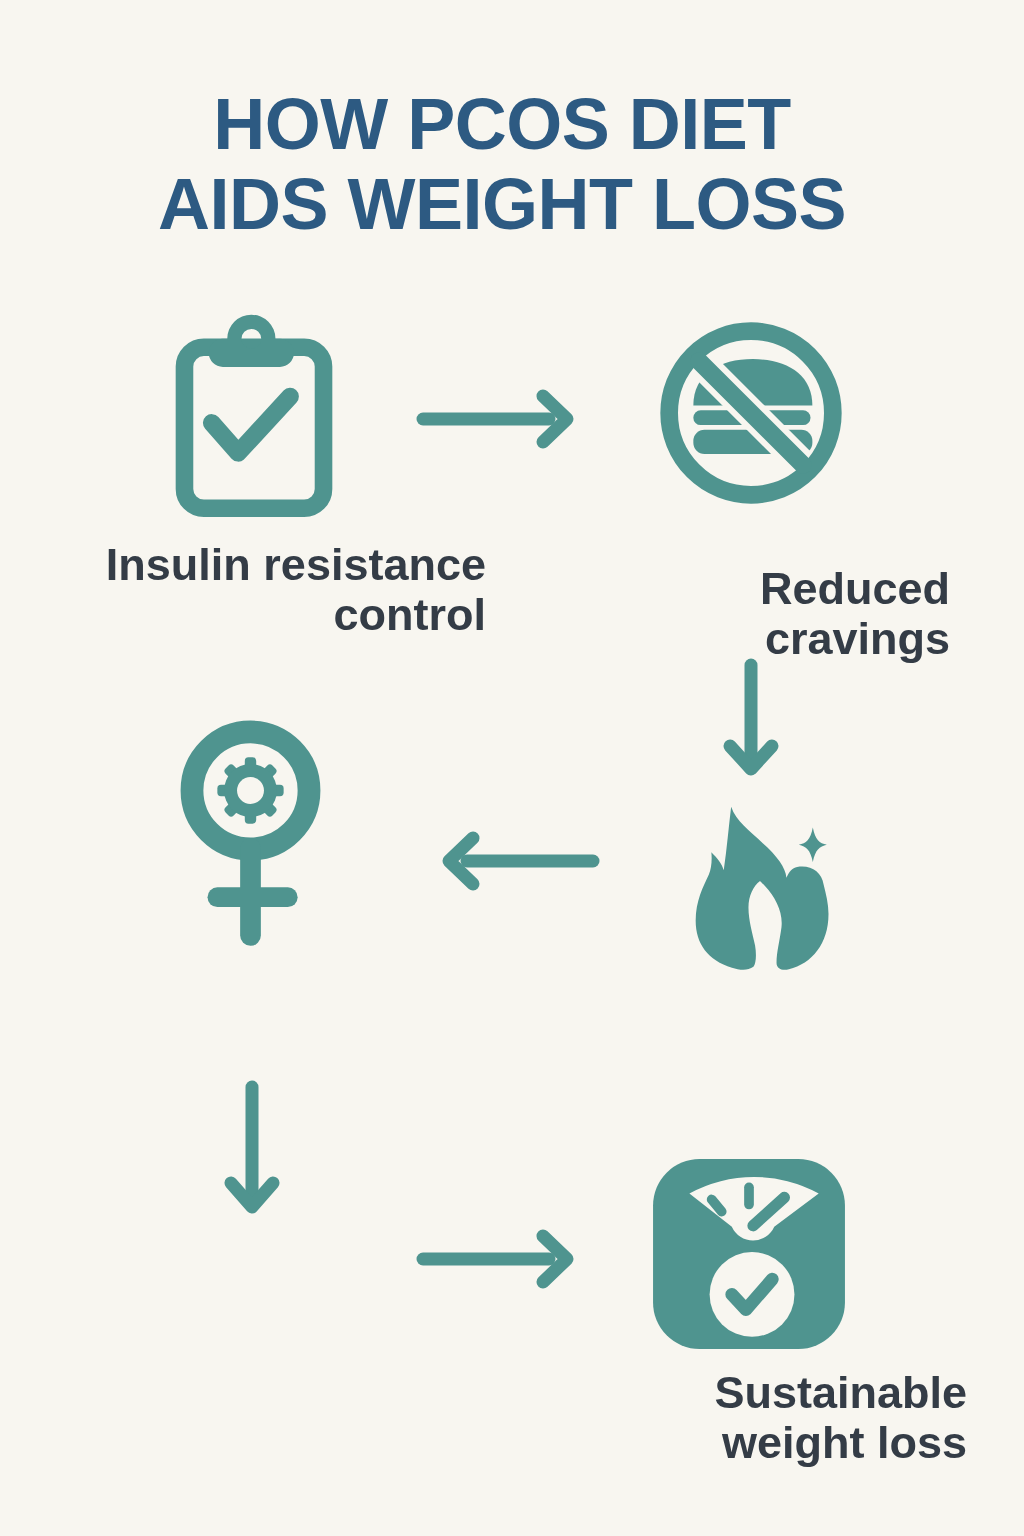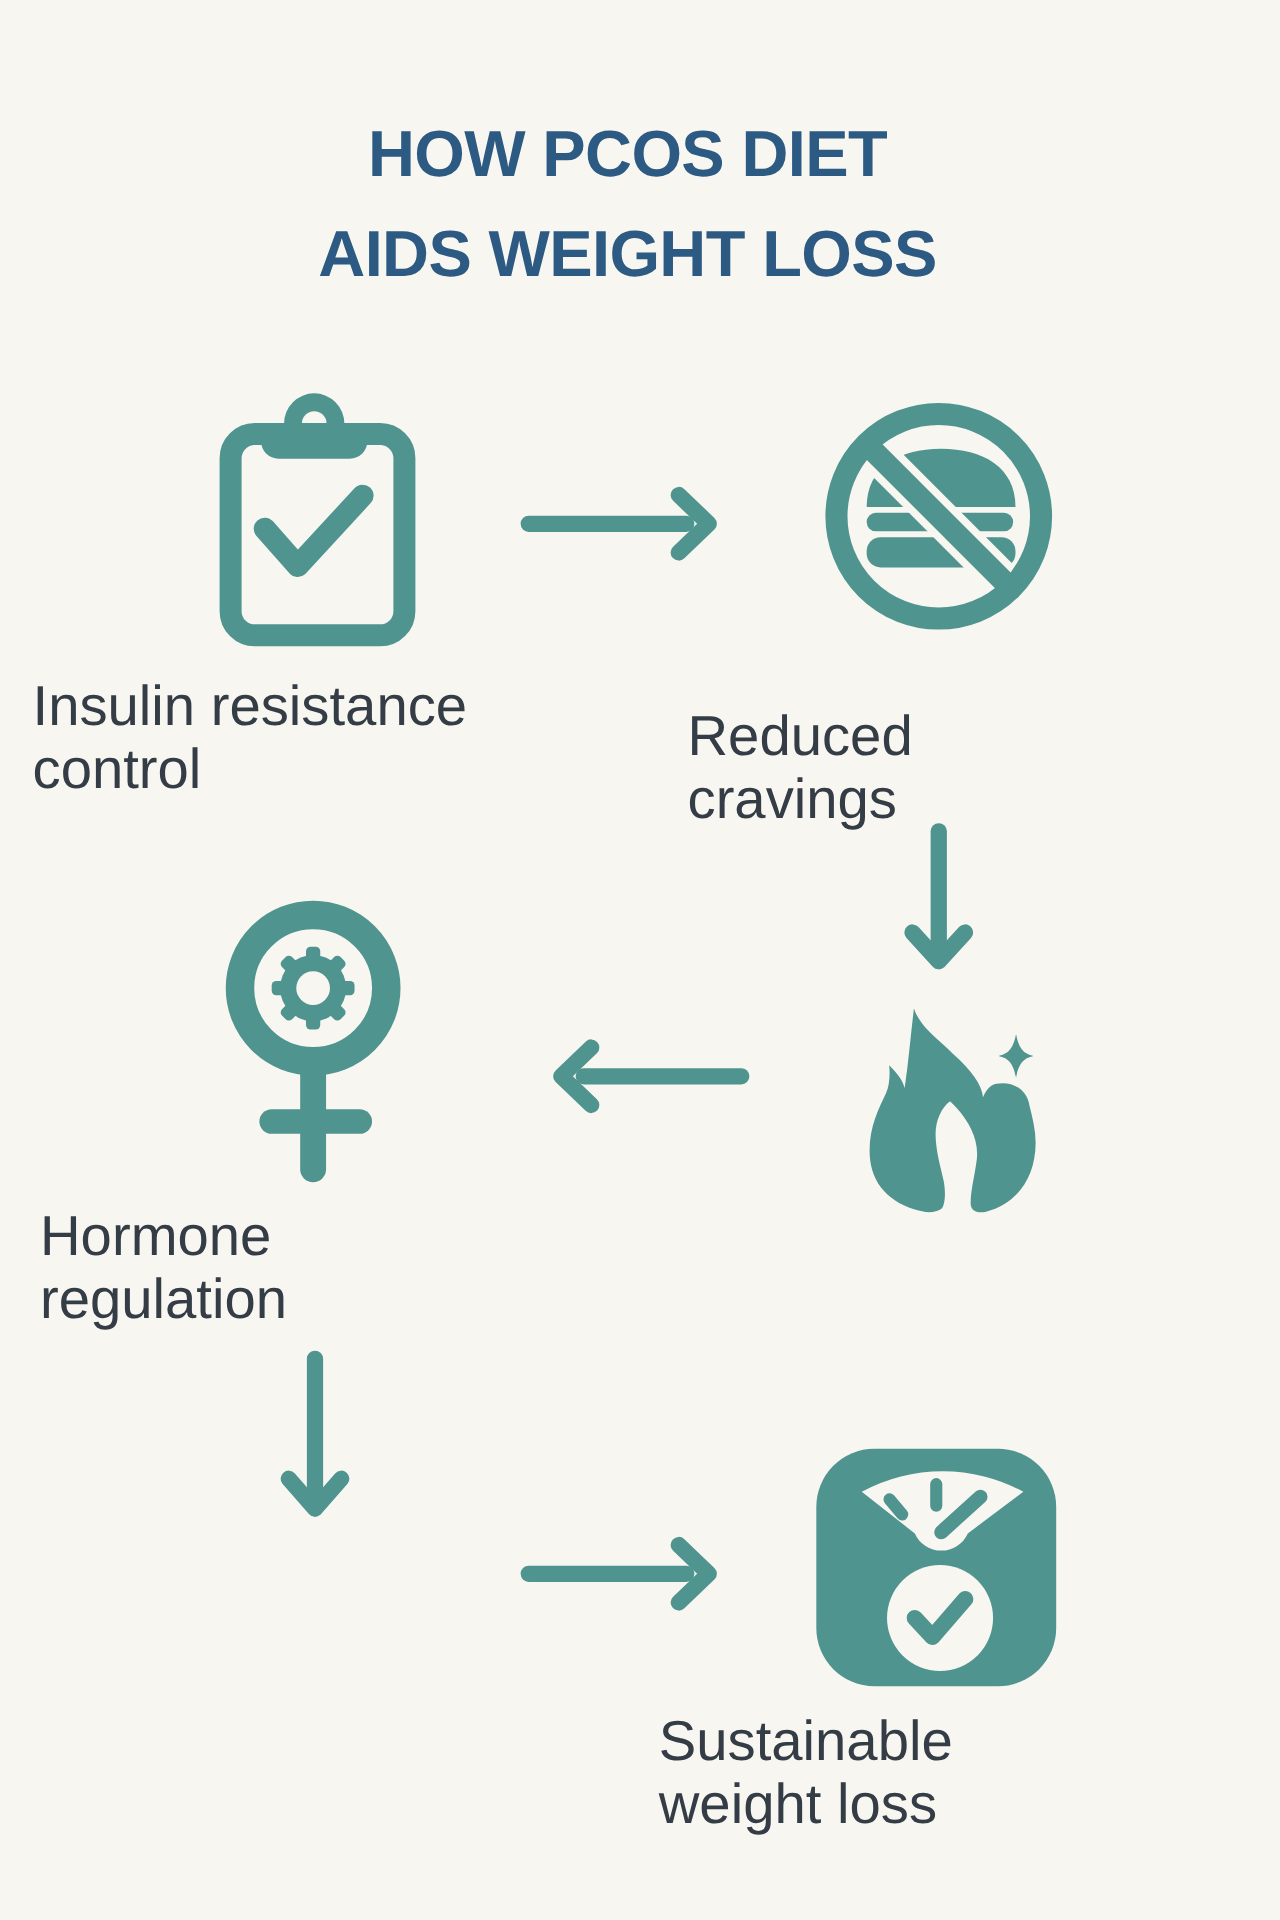--- a/index.html
+++ b/index.html
@@ -10,26 +10,26 @@
   }
   html,body{margin:0;padding:0;}
   body{background:var(--bg);font-family:"Liberation Sans","DejaVu Sans",sans-serif;}
   .canvas{
     position:relative;width:1024px;height:1536px;background:var(--bg);
     overflow:hidden;margin:0 auto;
   }
   .title{
     position:absolute;top:84px;left:0;width:1004px;
     text-align:center;color:var(--blue);
-    font-size:52px;line-height:80px;font-weight:bold;letter-spacing:-0.5px;
+    font-size:72px;line-height:80px;font-weight:bold;letter-spacing:-0.5px;
     white-space:pre-line;margin:0;
   }
   .step-label{
-    position:absolute;text-align:left;color:var(--ink);
-    font-size:45px;line-height:50px;font-weight:400;
+    position:absolute;text-align:right;color:var(--ink);
+    font-size:45px;line-height:50px;font-weight:700;
     white-space:pre-line;
   }
   .icon,.arrow{position:absolute;display:block;overflow:visible;}
   
   .i1{left:166px;top:312px;width:176px;height:206px;}
   .l1{left:26px;top:540px;width:460px;}
   .a1{left:415px;top:388px;width:165px;height:62px;}
   .i2{left:658px;top:320px;width:186px;height:186px;}
   .l2{left:550px;top:540px;width:400px;margin-top:24px;}
   .a2{left:722px;top:658px;width:58px;height:135px;}
@@ -127,22 +127,20 @@
         <rect x="-5.5" y="-32" width="11" height="13" rx="3.5" transform="rotate(135)"></rect>
         <rect x="-5.5" y="-32" width="11" height="13" rx="3.5" transform="rotate(180)"></rect>
         <rect x="-5.5" y="-32" width="11" height="13" rx="3.5" transform="rotate(225)"></rect>
         <rect x="-5.5" y="-32" width="11" height="13" rx="3.5" transform="rotate(270)"></rect>
         <rect x="-5.5" y="-32" width="11" height="13" rx="3.5" transform="rotate(315)"></rect>
         <circle cx="0" cy="0" r="25.5"></circle>
       </g>
       <circle class="bf" cx="0" cy="0" r="13"></circle>
     </g>
   </svg>
-  <div class="step-label l4">Hormone
-regulation</div>
 
   <svg class="arrow a4" viewBox="0 0 58 152" aria-hidden="true">
     <path class="ts rc" d="M29 7 V124" stroke-width="13"></path>
     <path class="ts rc" d="M8 103 L29 127 L50 103" stroke-width="13"></path>
   </svg>
 
   <svg class="arrow a5" viewBox="0 0 165 62" aria-hidden="true">
     <path class="ts rc" d="M8 31 H134" stroke-width="13"></path>
     <path class="ts rc" d="M128 8 L152 31 L128 54" stroke-width="13"></path>
   </svg>

